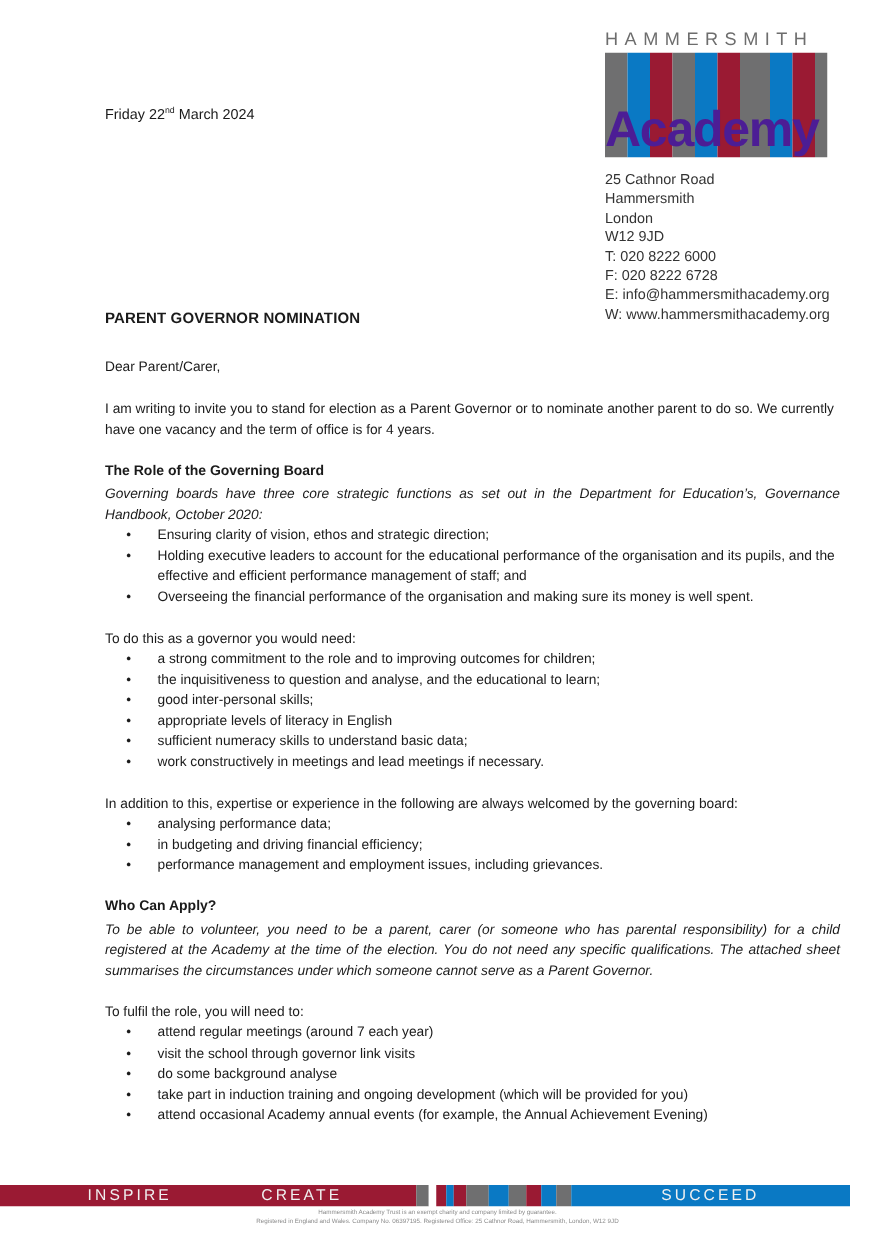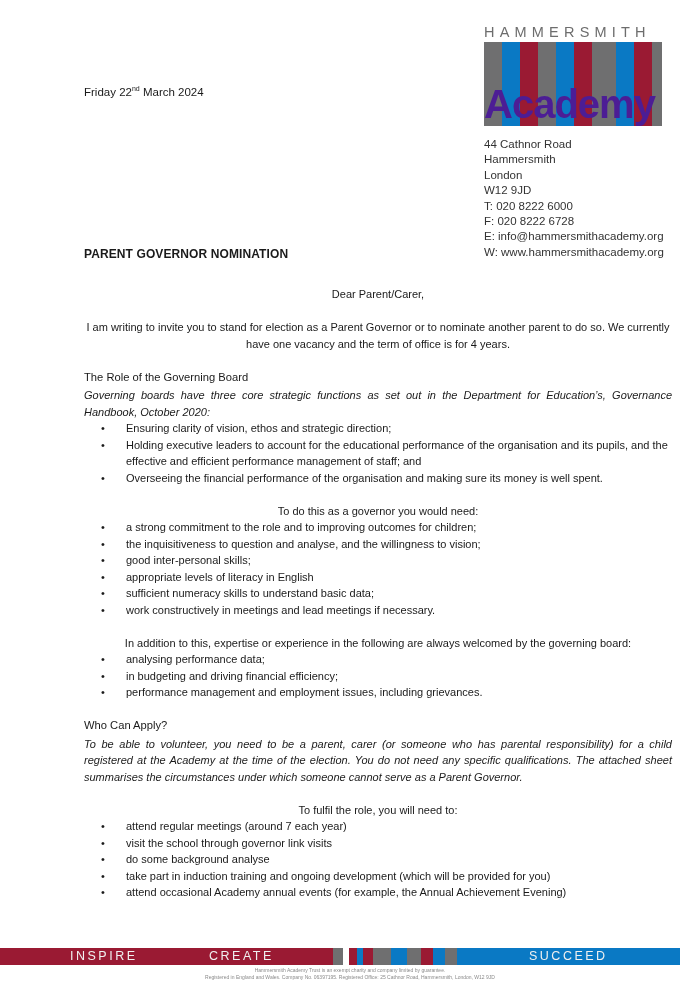--- a/index.html
+++ b/index.html
@@ -12,23 +12,23 @@
   .logo-stripes span { display:block; height:100%; }
   .logo-academy { left:484px; top:82px; font-size:40px; font-weight:bold; color:#4c1d95; letter-spacing:-1px; line-height:44px; }
   
   .address { left:484px; top:137px; font-size:11.5px; line-height:15.4px; color:#333; }
   .address div { white-space:nowrap; }
   
   .date { left:84px; top:85px; font-size:11.5px; }
   .date sup { font-size:7px; }
   .title { left:84px; top:247px; font-size:12px; font-weight:bold; letter-spacing:0.1px; }
   .content { left:84px; top:286px; width:588px; font-size:11px; line-height:16.5px; }
-  .content p { margin:0;text-align:center; }
+  .content p { margin:0; }
   .content .gap { height:16.5px; }
-  .content h3 { margin:0; font-size:11.2px; font-weight:normal; line-height:16.5px; }
+  .content h3 { margin:0; font-size:11.2px; font-weight:bold; line-height:16.5px; }
   .content .just { text-align:justify;font-style:italic; }
   .content ul { list-style:none; margin:0; padding:0; }
   .content li { position:relative; padding-left:42px; }
   .content li::before { content:"•"; position:absolute; left:17px; top:0; }
   
   .footer-bar { left:0; top:948px; width:700px; height:17px; display:flex; }
   .footer-bar span { display:block; height:100%; }
   .footer-words { left:0; top:948px; width:700px; height:34px; font-size:12.5px; letter-spacing:2.5px; color:#f0f0f0; line-height:17px; }
   .footer-words span { position:absolute; top:0; }
   .footer-small { left:0; top:967px; width:700px; text-align:center; font-size:5px; line-height:7px; color:#8a8a8a; }
@@ -45,21 +45,21 @@
   <span style="width:18px;background:#0a79c4"></span>
   <span style="width:18px;background:#9a1a33"></span>
   <span style="width:24px;background:#6f6f70"></span>
   <span style="width:18px;background:#0a79c4"></span>
   <span style="width:18px;background:#9a1a33"></span>
   <span style="width:10px;background:#6f6f70"></span>
 </div>
 <div class="abs logo-academy">Academy</div>
 
 <div class="abs address">
-  <div>44 Cathnor Road</div>
+  <div>25 Cathnor Road</div>
   <div>Hammersmith</div>
   <div>London</div>
   <div>W12 9JD</div>
   <div>T:  020 8222 6000</div>
   <div>F:  020 8222 6728</div>
   <div>E:  info@hammersmithacademy.org</div>
   <div>W: www.hammersmithacademy.org</div>
 </div>
 
 <div class="abs date"><span>Friday 22</span><sup>nd</sup><span> March 2024</span></div>
@@ -75,21 +75,21 @@
   <p class="just">Governing boards have three core strategic functions as set out in the Department for Education’s, Governance Handbook, October 2020:</p>
   <ul>
     <li>Ensuring clarity of vision, ethos and strategic direction;</li>
     <li>Holding executive leaders to account for the educational performance of the organisation and its pupils, and the effective and efficient performance management of staff; and</li>
     <li>Overseeing the financial performance of the organisation and making sure its money is well spent.</li>
   </ul>
   <div class="gap"></div>
   <p>To do this as a governor you would need:</p>
   <ul>
     <li>a strong commitment to the role and to improving outcomes for children;</li>
-    <li>the inquisitiveness to question and analyse, and the willingness to vision;</li>
+    <li>the inquisitiveness to question and analyse, and the educational to learn;</li>
     <li>good inter-personal skills;</li>
     <li>appropriate levels of literacy in English</li>
     <li>sufficient numeracy skills to understand basic data;</li>
     <li>work constructively in meetings and lead meetings if necessary.</li>
   </ul>
   <div class="gap"></div>
   <p>In addition to this, expertise or experience in the following are always welcomed by the governing board:</p>
   <ul>
     <li>analysing performance data;</li>
     <li>in budgeting and driving financial efficiency;</li>

